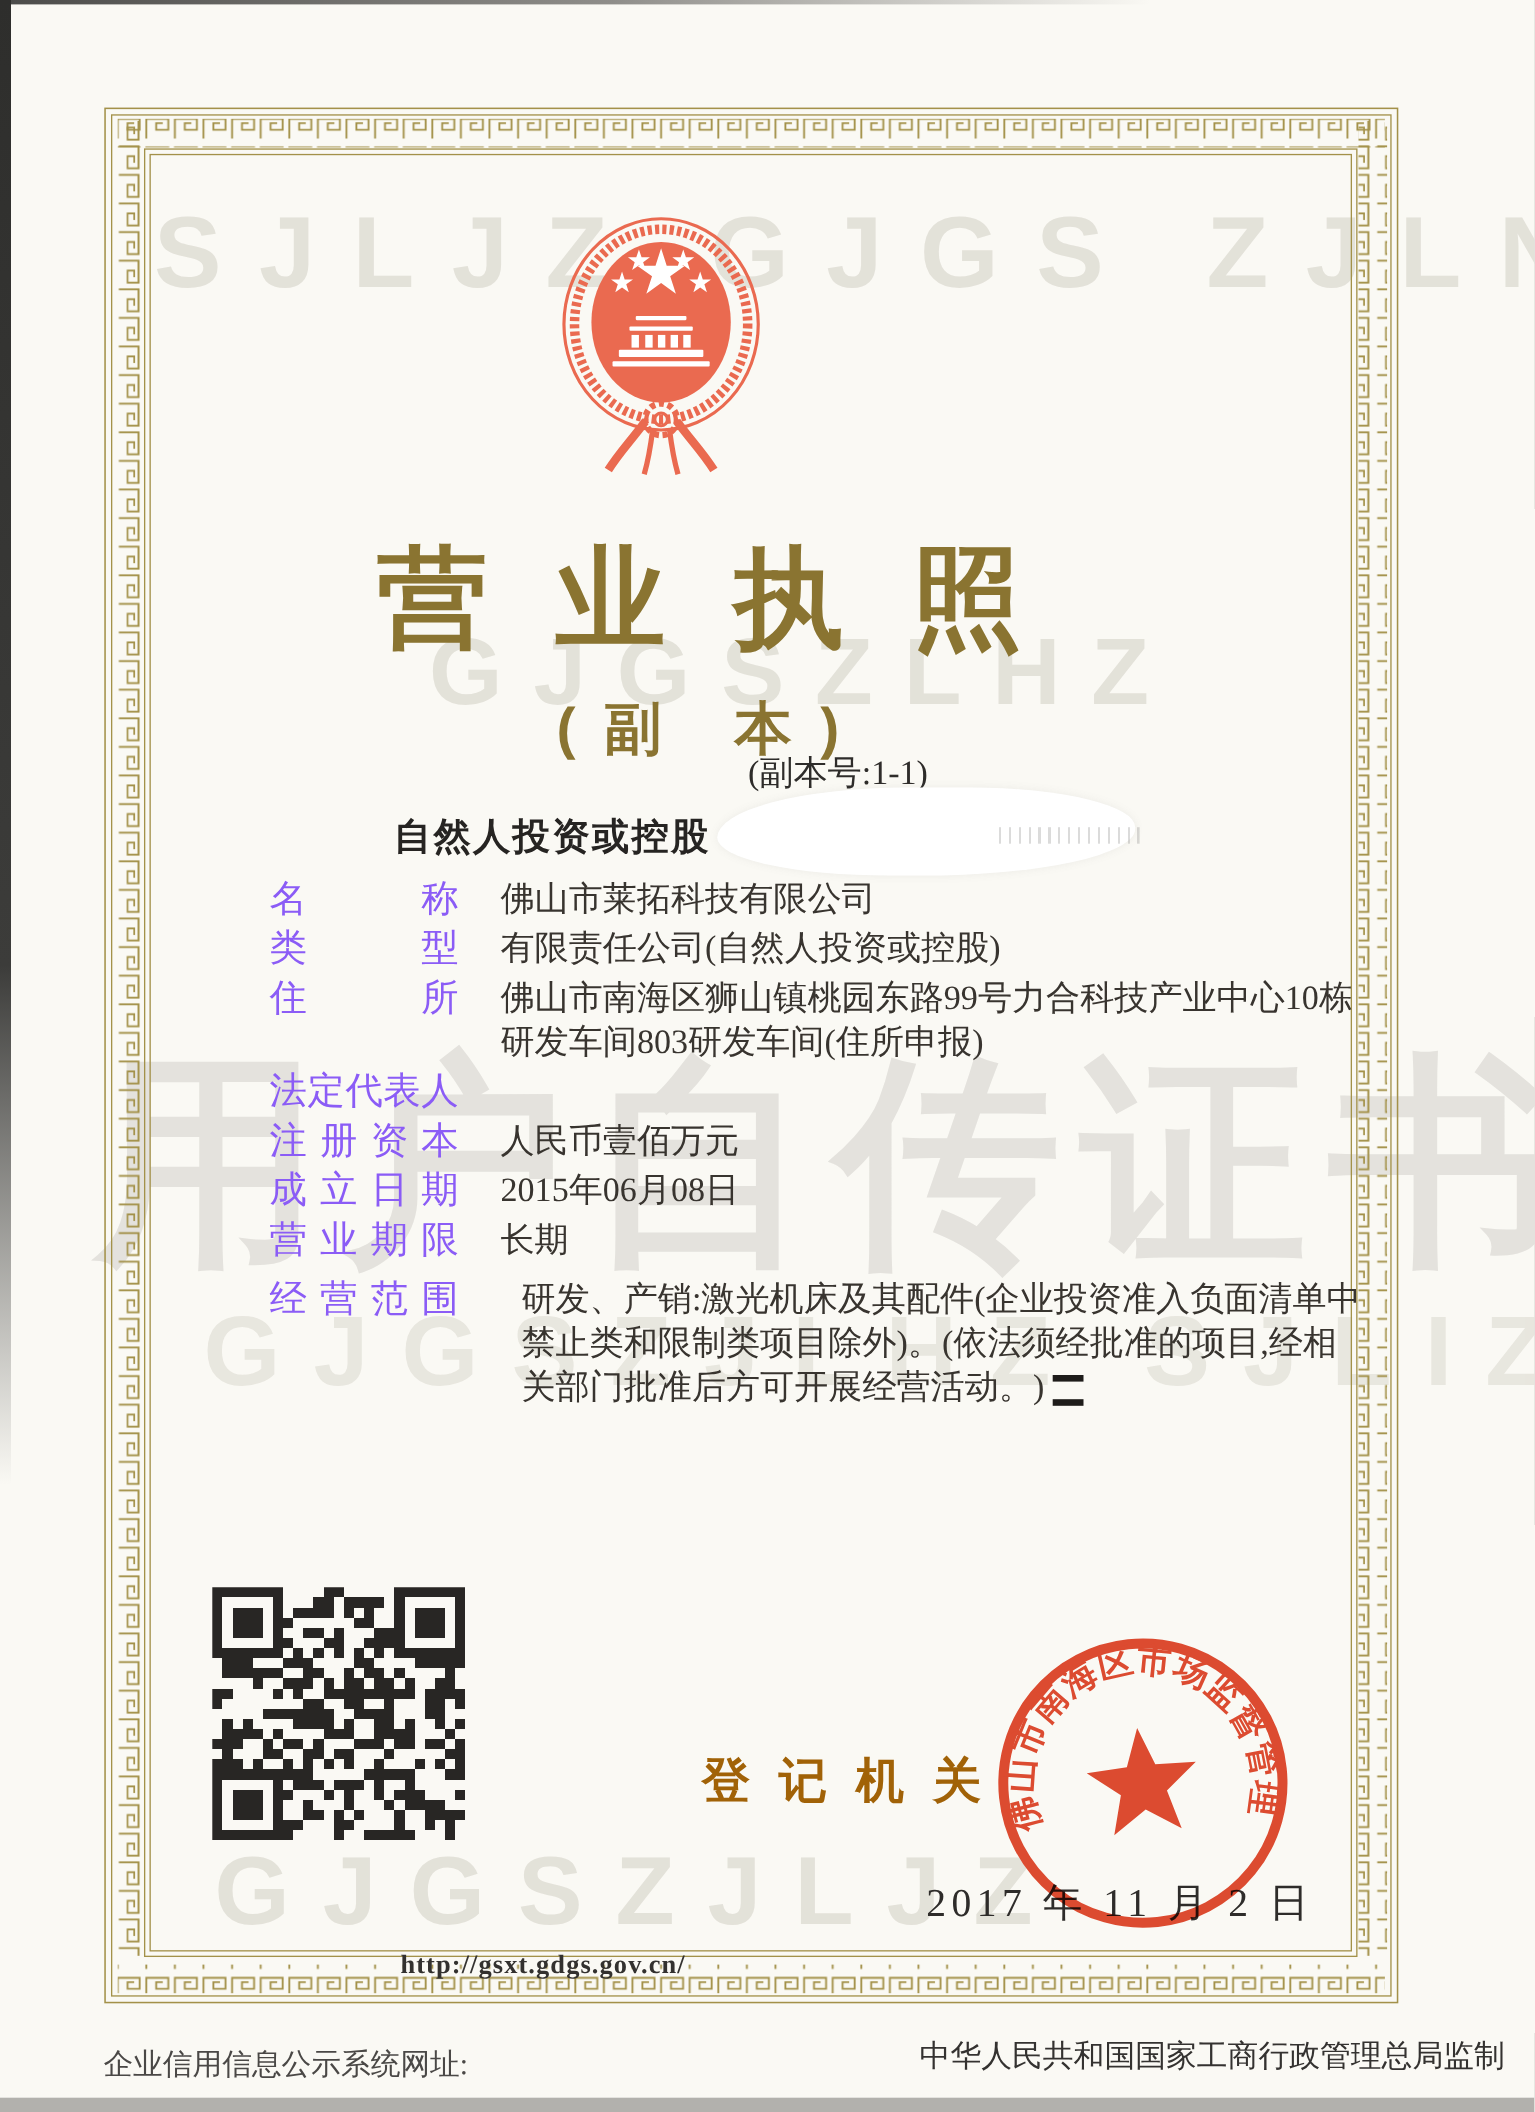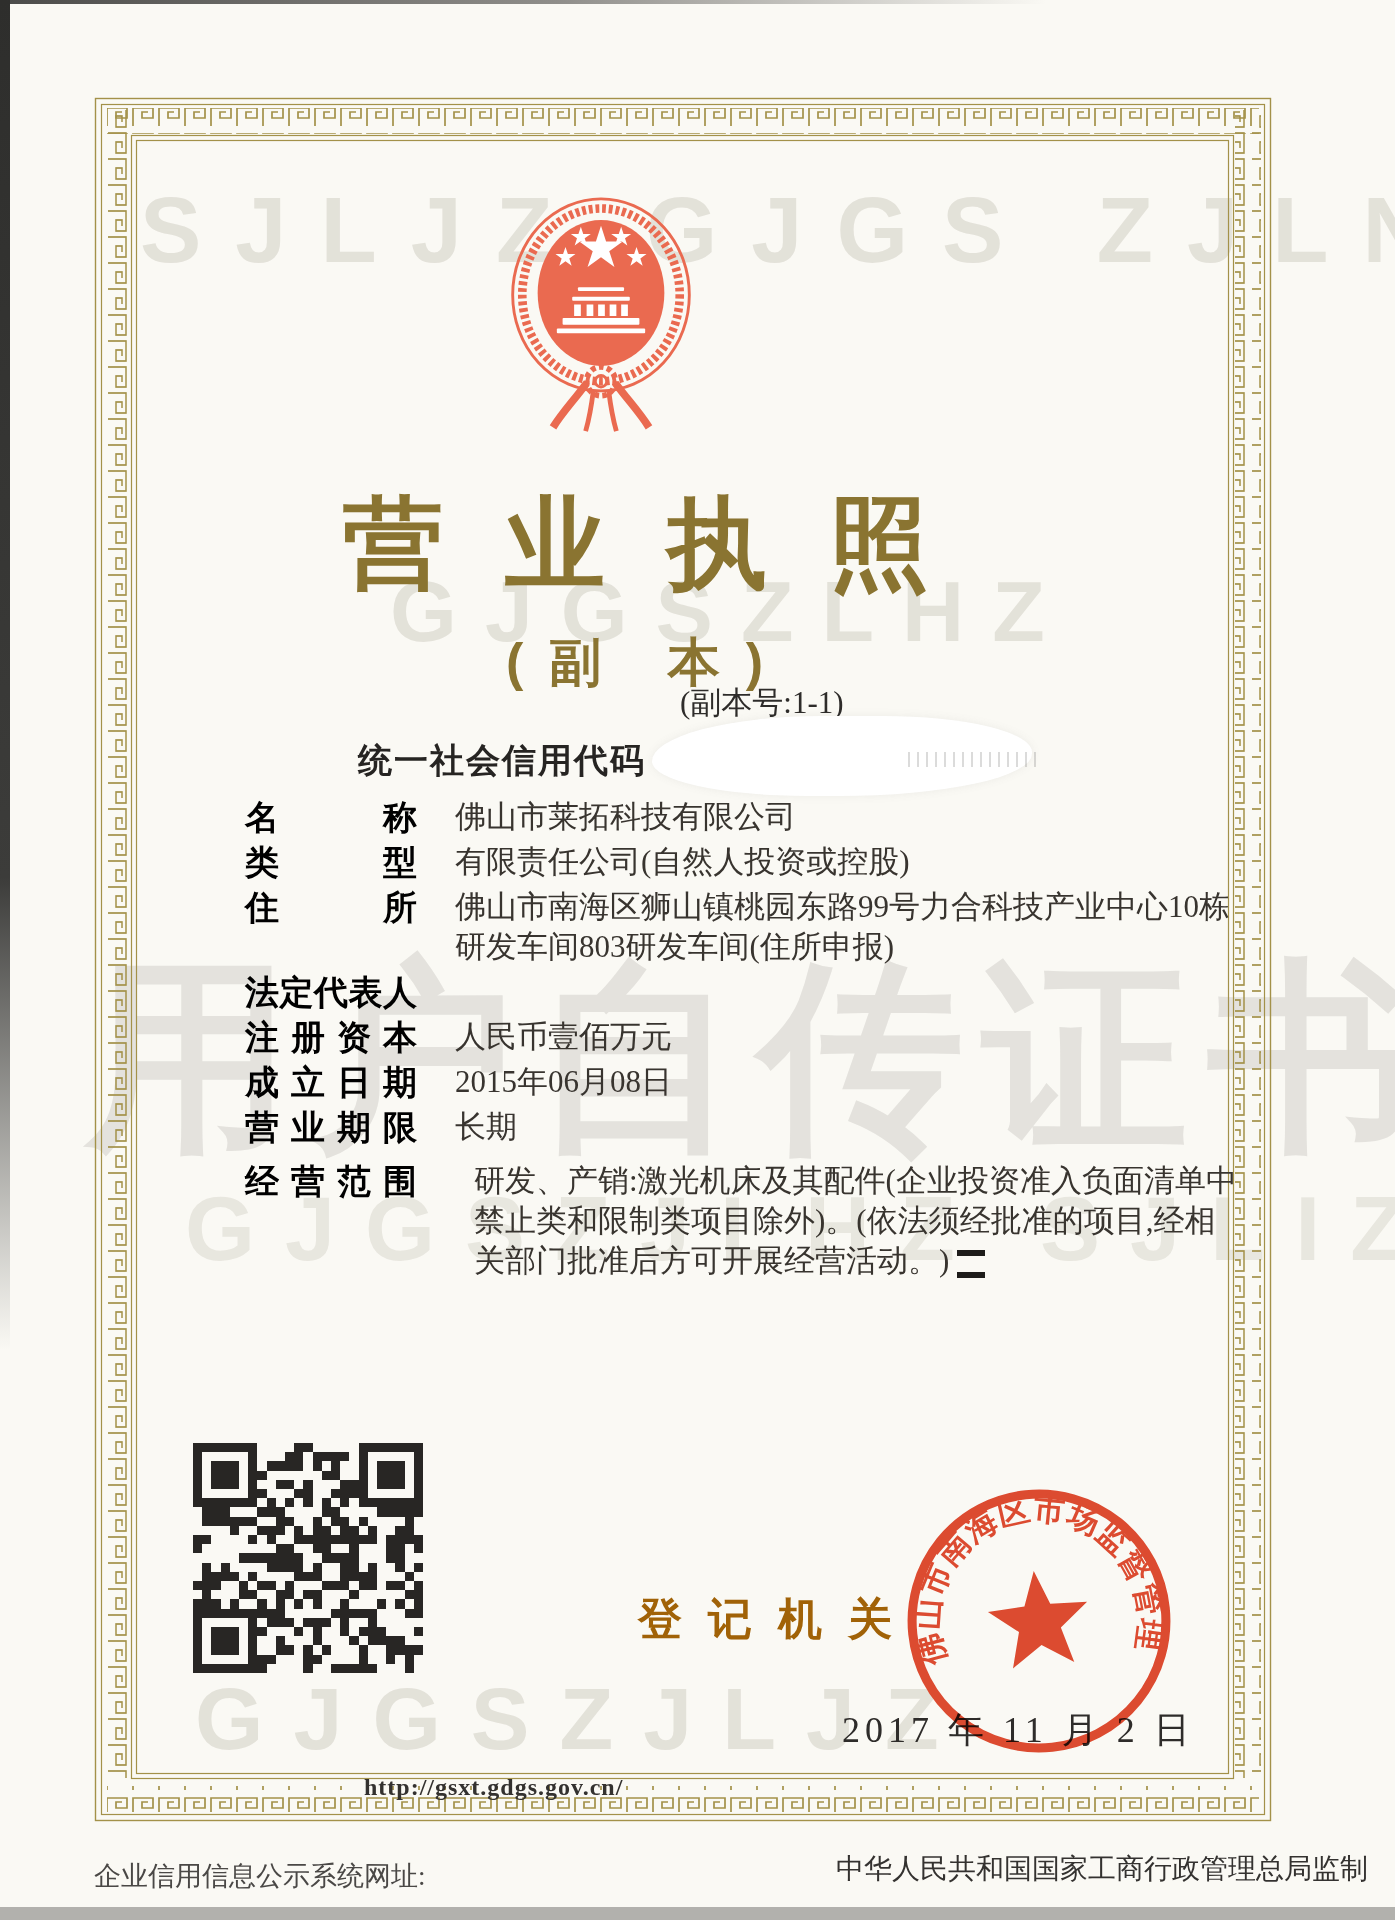--- a/index.html
+++ b/index.html
@@ -38,21 +38,21 @@
   .copy-number{position:absolute;left:680px;top:682px;font-size:31px;color:#2e2c2a;
     font-family:"Liberation Serif","DejaVu Serif",serif;white-space:nowrap;}
   .credit-line{position:absolute;left:358px;top:738px;font-size:34px;font-weight:bold;
     color:#262422;letter-spacing:2px;white-space:nowrap;}
   .redaction{position:absolute;left:652px;top:716px;width:380px;height:80px;background:#ffffff;
     border-radius:46% 40% 52% 42% / 58% 46% 54% 44%;box-shadow:0 0 8px rgba(120,120,115,0.10);}
   .redaction-marks{position:absolute;left:908px;top:752px;width:128px;height:15px;opacity:.45;
     background:repeating-linear-gradient(90deg,rgba(110,110,108,.55) 0 2px,transparent 2px 9px);}
   .fields{position:absolute;left:245px;top:797px;width:992px;}
   .row{display:flex;margin-bottom:5px;}
-  .row .lbl{flex:none;width:172px;font-size:34px;font-weight:bold;color:#000000;
+  .row .lbl{flex:none;width:172px;font-size:34px;font-weight:normal;color:#8b5cf6;
     line-height:40px;text-align:justify;text-align-last:justify;}
   .row .val{margin-left:38px;width:782px;font-size:31px;color:#38342f;line-height:40px;
     font-family:"Liberation Serif","DejaVu Serif",serif;}
   .row.scope{margin-top:14px;gap:19px;}
   .endmark{display:inline-block;width:28px;height:16px;margin-left:8px;vertical-align:middle;
     border-top:6px solid #1e1c1a;border-bottom:6px solid #1e1c1a;}
   .qr{position:absolute;left:193px;top:1443px;width:230px;height:230px;}
   .registrar{position:absolute;left:638px;top:1590px;font-size:44px;font-weight:bold;
     color:#a16207;letter-spacing:26px;white-space:nowrap;}
   .issue-date{position:absolute;left:842px;top:1706px;font-size:36px;color:#2e2c2a;
@@ -128,21 +128,21 @@
         <path d="M115,198 C130,218 140,228 150,244" stroke-width="8"></path>
         <path d="M92,206 C90,222 88,234 84,248" stroke-width="5"></path>
         <path d="M108,206 C110,222 112,234 116,248" stroke-width="5"></path>
       </g>
     </svg>
 
     <div class="title">营业执照</div>
     <div class="subtitle">(副 本)</div>
     <div class="copy-number">(副本号:1-1)</div>
 
-    <div class="credit-line">统一社会信用代码</div>
+    <div class="credit-line">自然人投资或控股</div>
     <div class="redaction"></div>
     <div class="redaction-marks"></div>
 
     <div class="fields">
       <div class="row">
         <span class="lbl">名称</span>
         <span class="val">佛山市莱拓科技有限公司</span>
       </div>
       <div class="row">
         <span class="lbl">类型</span>

